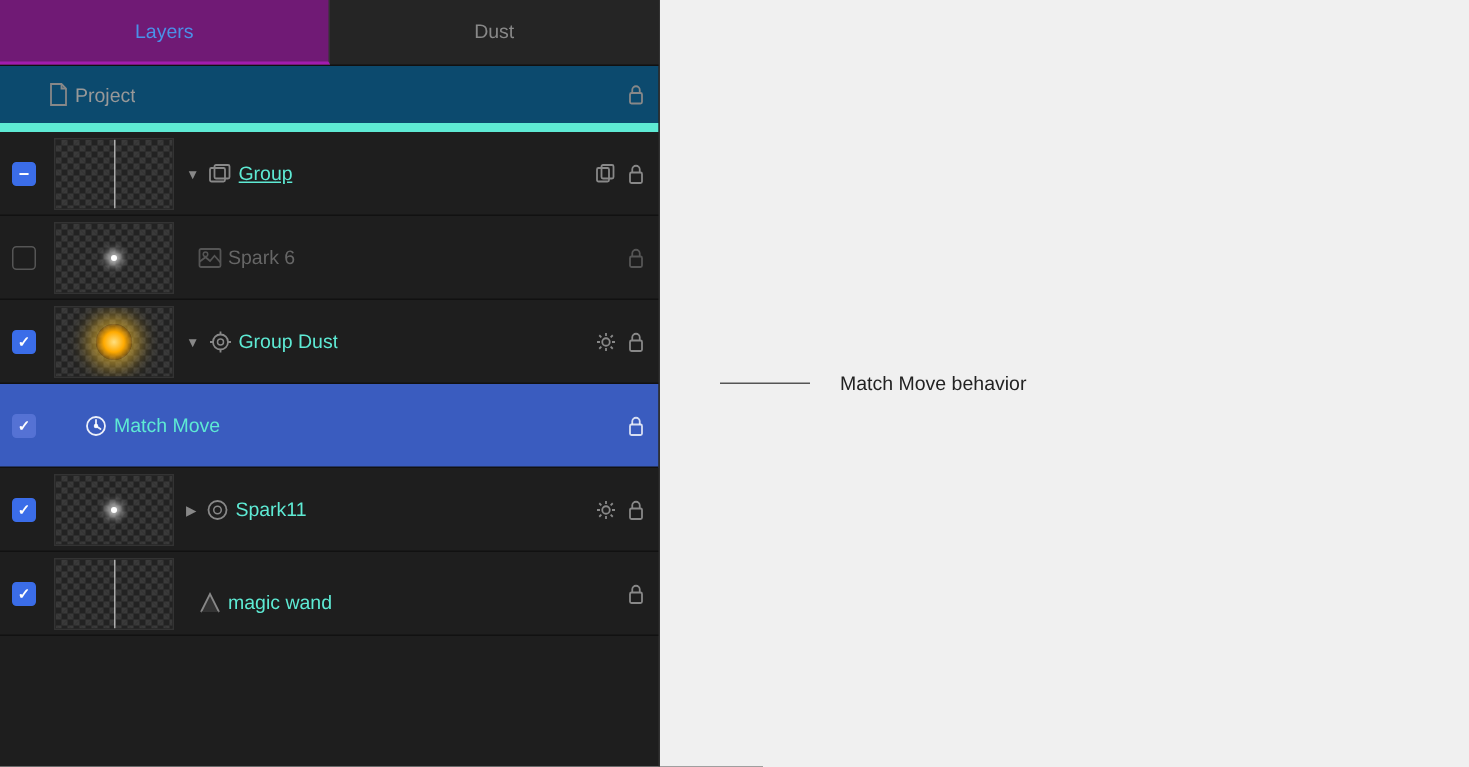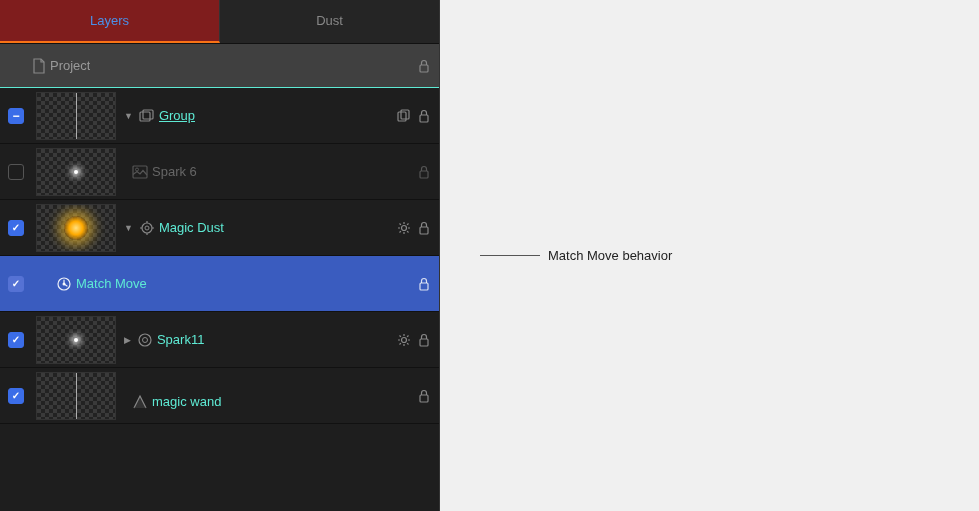--- a/index.html
+++ b/index.html
@@ -38,22 +38,22 @@
       color: #888;
       cursor: pointer;
       border-bottom: 2px solid transparent;
       border-right: 1px solid #333;
     }
 
     .tab:last-child { border-right: none; }
 
     .tab.active {
       color: #4a90e8;
-      border-bottom: 2px solid #f97316;
-      background: #7f1d1d;
+      border-bottom: 2px solid #a21caf;
+      background: #701a75;
     }
 
     .layers-list {
       flex: 1;
       overflow-y: auto;
     }
 
     .layer-row {
       display: flex;
       align-items: center;
@@ -236,43 +236,43 @@
       color: #888;
       font-size: 9px;
       margin-right: 2px;
     }
 
     .project-row {
       height: 44px;
       display: flex;
       align-items: center;
       padding: 0 8px 0 32px;
-      border-bottom: 1px solid #5eead4;
-      background: #404040;
+      border-bottom: 6px solid #5eead4;
+      background: #0c4a6e;
       gap: 44px;
     }
 
     .project-row .layer-info {
       padding-left: 0;
     }
 
     .annotation-area {
       flex: 1;
       background: #f0f0f0;
       display: flex;
       align-items: center;
       justify-content: flex-start;
       padding-left: 40px;
       position: relative;
     }
 
     .annotation-line {
       display: flex;
       align-items: center;
-      gap: 0;
+      gap: 12px;
     }
 
     .annotation-dash {
       width: 60px;
       height: 1px;
       background: #555;
     }
 
     .annotation-text {
       font-size: 13px;
@@ -405,21 +405,21 @@
         <span class="svg-icon">
           <svg width="16" height="16" viewBox="0 0 16 16" fill="none">
             <circle cx="8" cy="8" r="5" stroke="#888" stroke-width="1.2" fill="none"></circle>
             <circle cx="8" cy="8" r="2" stroke="#888" stroke-width="1" fill="none"></circle>
             <line x1="8" y1="1" x2="8" y2="3" stroke="#888" stroke-width="1.2"></line>
             <line x1="8" y1="13" x2="8" y2="15" stroke="#888" stroke-width="1.2"></line>
             <line x1="1" y1="8" x2="3" y2="8" stroke="#888" stroke-width="1.2"></line>
             <line x1="13" y1="8" x2="15" y2="8" stroke="#888" stroke-width="1.2"></line>
           </svg>
         </span>
-        <span class="layer-name">Magic Dust</span>
+        <span class="layer-name">Group Dust</span>
       </div>
       <div class="layer-icons">
         <span class="icon-gear svg-icon">
           <svg width="14" height="14" viewBox="0 0 14 14" fill="none">
             <circle cx="7" cy="7" r="2.5" stroke="#888" stroke-width="1.2" fill="none"></circle>
             <path d="M7 1v2M7 11v2M1 7h2M11 7h2M2.5 2.5l1.4 1.4M10.1 10.1l1.4 1.4M2.5 11.5l1.4-1.4M10.1 3.9l1.4-1.4" stroke="#888" stroke-width="1.2"></path>
           </svg>
         </span>
         <span class="icon-lock svg-icon">
           <svg width="14" height="16" viewBox="0 0 14 16" fill="none">

